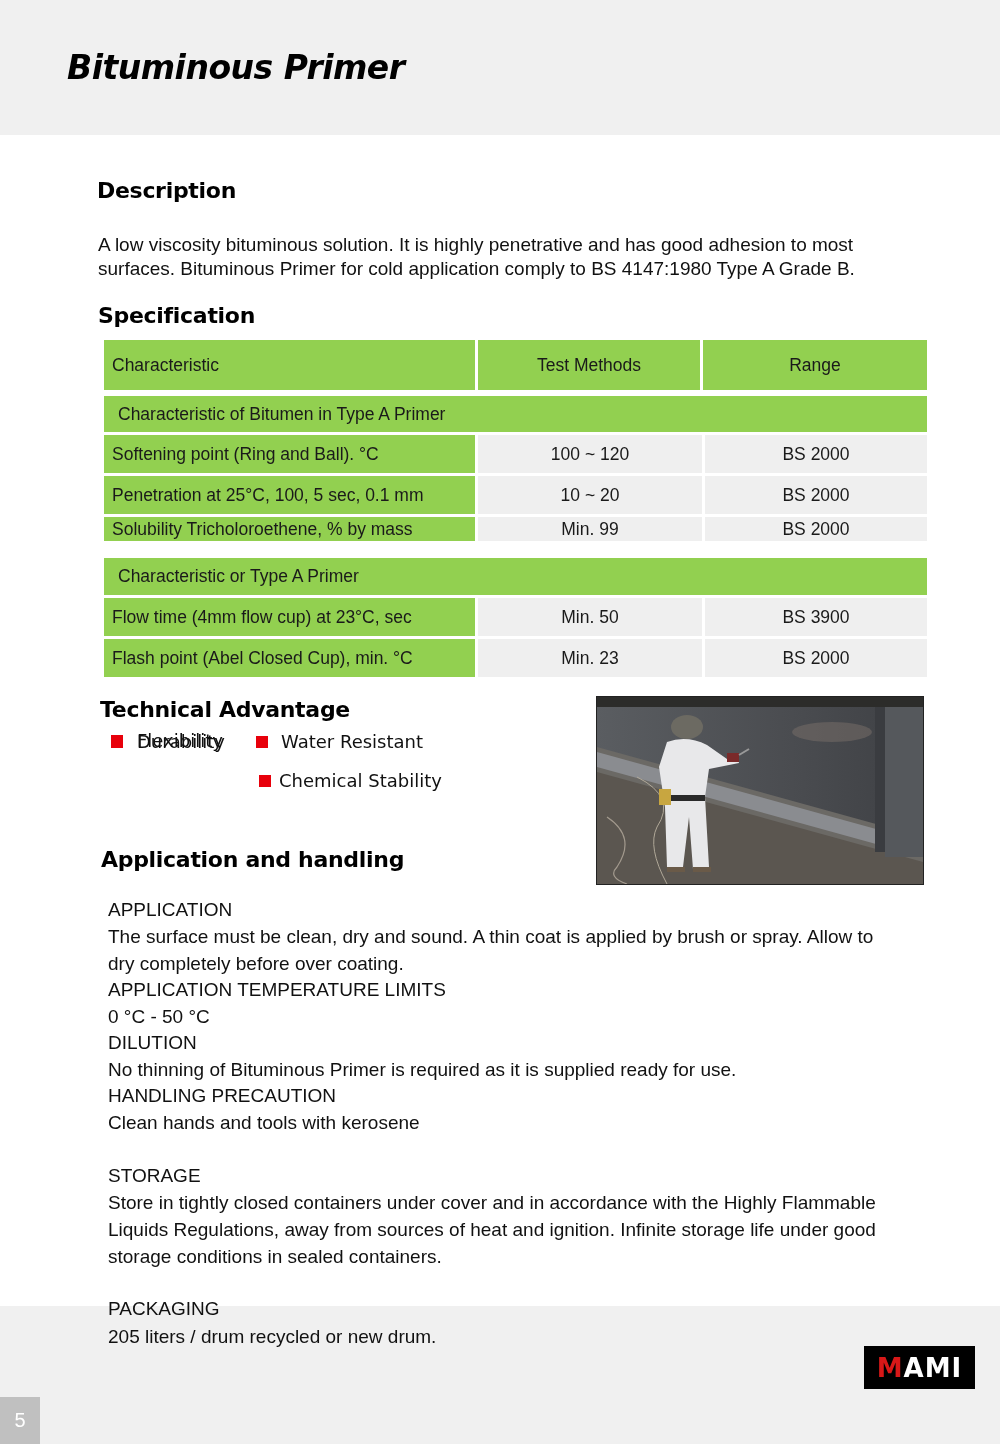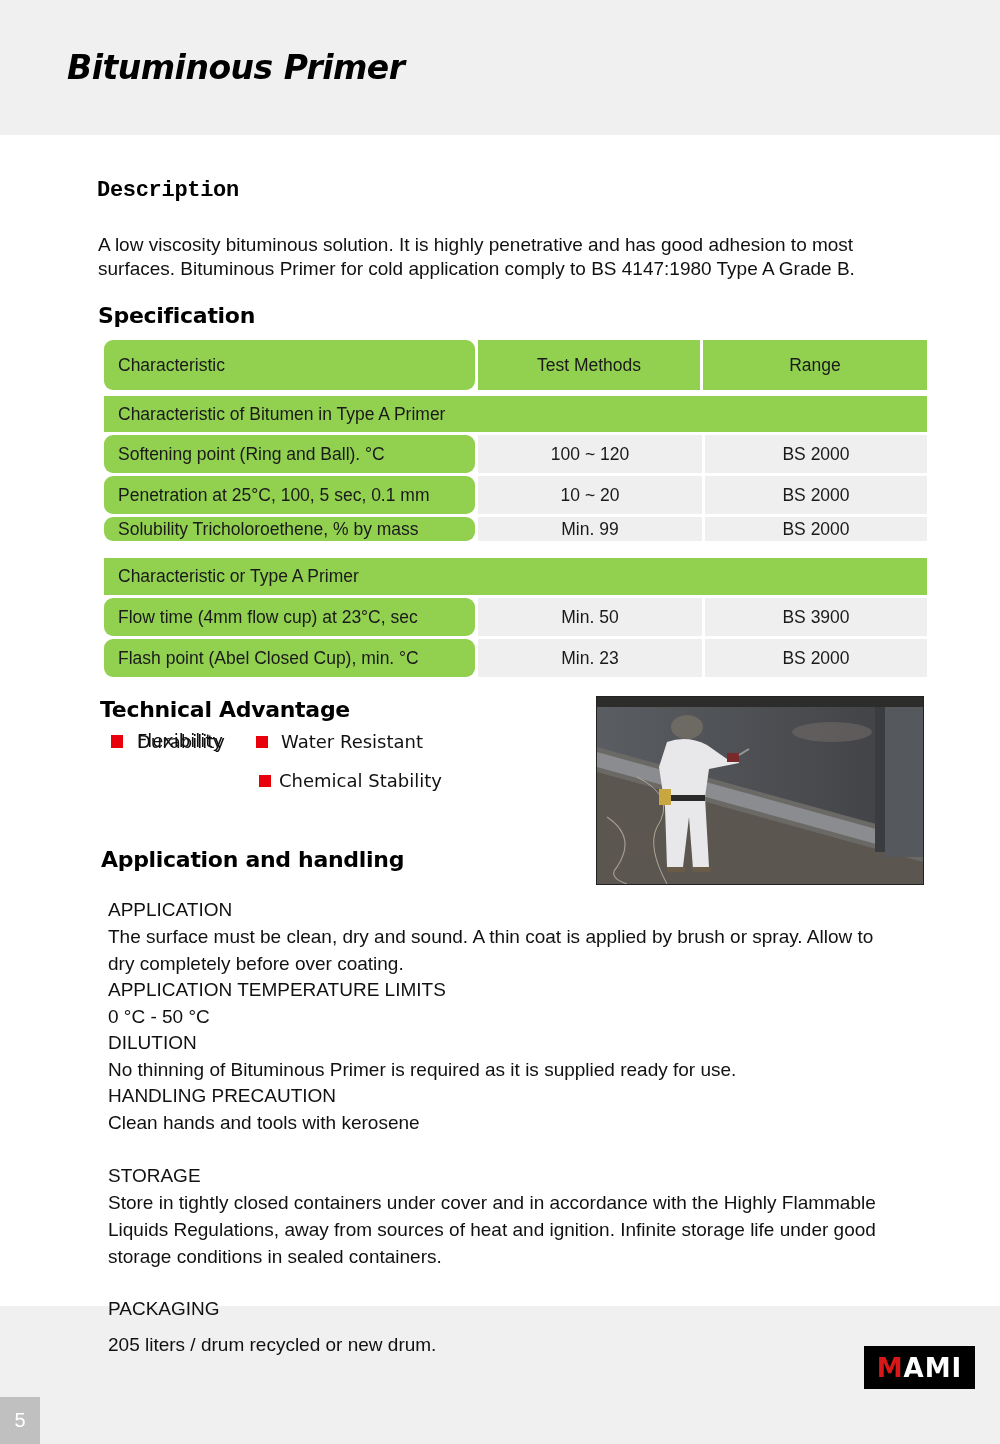--- a/index.html
+++ b/index.html
@@ -21,21 +21,21 @@
   .para {
     position: absolute; margin: 0; font-size: 19px; line-height: 24.5px; color: #111;
   }
   
   .spec-table { position: absolute; left: 104px; top: 340px; width: 823px; }
   .row { position: absolute; left: 0; width: 823px; display: flex; }
   .cell {
     box-sizing: border-box; height: 100%; display: flex; align-items: center;
     font-size: 17.5px; color: #1a1a1a;
   }
-  .c1 { width: 371px; padding-left: 14px; background: #92d050; border-radius: 9px; }
+  .c1 { width: 371px; padding-left: 8px; background: #92d050; }
   .c2 { width: 224px; margin-left: 3px; justify-content: center; background: #efefef; }
   .c3 { width: 222px; margin-left: 3px; justify-content: center; background: #efefef; }
   .hdr .c2, .hdr .c3 { background: #92d050; }
   .full { width: 823px; padding-left: 14px; background: #92d050; }
   
   .adv { position: absolute; display: flex; align-items: center; font-family: "DejaVu Sans", sans-serif; font-size: 18px; color: #111; }
   .bullet { display: inline-block; width: 12px; height: 12px; background: #e8000b; margin-right: 14px; }
   
   .photo { position: absolute; left: 596px; top: 696px; width: 328px; height: 189px; border: 1px solid #222; box-sizing: border-box; overflow: hidden; background: #4e5054; }
   .label { position: absolute; margin: 0; font-size: 19px; font-weight: normal; color: #111; }
@@ -50,21 +50,21 @@
     position: absolute; left: 0; top: 1397px; width: 40px; height: 47px; background: #c0c0c0;
     color: #fff; font-size: 20px; display: flex; align-items: center; justify-content: center;
   }
 </style>
 </head>
 <body>
 
 <div class="header-band"></div>
 <h1 class="page-title">Bituminous Primer</h1>
 
-<h2 class="h2" style="left:97px; top:178px;font-family:Liberation Mono, monospace;">Description</h2>
+<h2 class="h2" style="left:97px; top:178px;">Description</h2>
 <p class="para" style="left:98px; top:233px;">A low viscosity bituminous solution. It is highly penetrative and has good adhesion to most</p>
 <p class="para" style="left:98px; top:257px;">surfaces. Bituminous Primer for cold application comply to BS 4147:1980 Type A Grade B.</p>
 
 <h2 class="h2" style="left:98px; top:303px;">Specification</h2>
 
 <div class="spec-table">
   <div class="row hdr" style="top:0; height:50px;">
     <div class="cell c1">Characteristic</div>
     <div class="cell c3">Test Methods</div>
     <div class="cell c2">Range</div>
@@ -166,20 +166,20 @@
 <p class="para" style="left:108px; top:1111px;">Clean hands and tools with kerosene</p>
 
 <p class="label" style="left:108px; top:1165px;">STORAGE</p>
 <p class="para" style="left:108px; top:1191px;">Store in tightly closed containers under cover and in accordance with the Highly Flammable</p>
 <p class="para" style="left:108px; top:1218px;">Liquids Regulations, away from sources of heat and ignition. Infinite storage life under good</p>
 <p class="para" style="left:108px; top:1245px;">storage conditions in sealed containers.</p>
 
 <div class="footer-band"></div>
 
 <p class="label" style="left:108px; top:1298px;">PACKAGING</p>
-<p class="para" style="left:108px; top:1325px;margin-top:8px;">205 liters / drum recycled or new drum.</p>
+<p class="para" style="left:108px; top:1325px;">205 liters / drum recycled or new drum.</p>
 
 <div class="logo">
   <span class="red">M</span>
     <span class="white">AMI</span>
 </div>
 
 <div class="page-num">5</div>
 
 </body></html>

